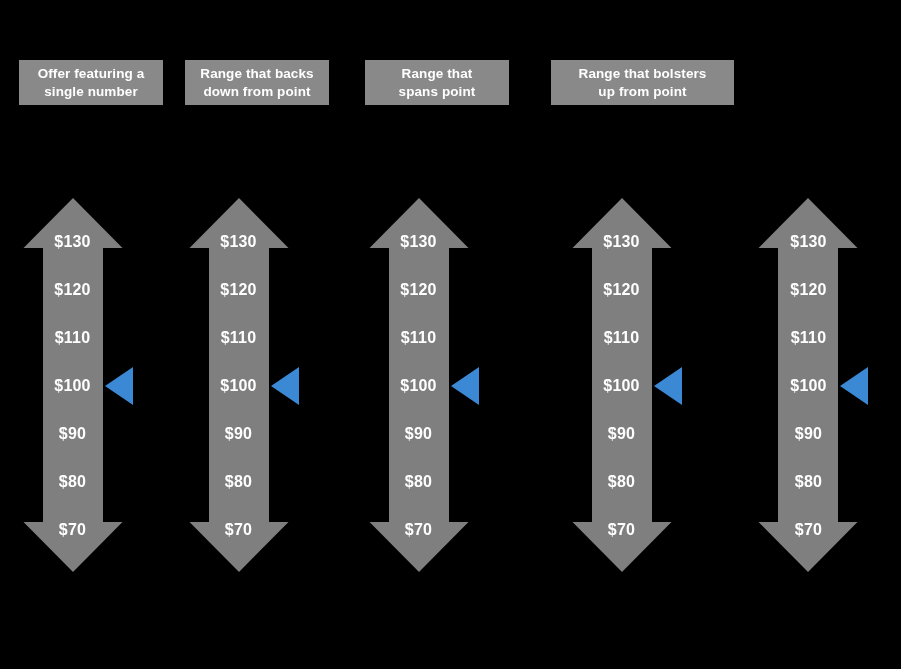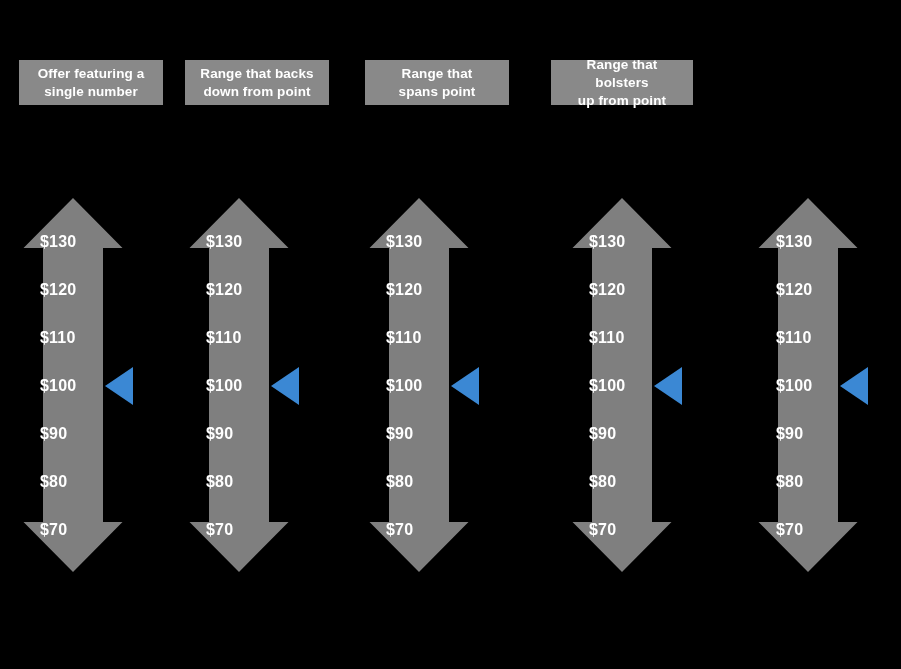--- a/index.html
+++ b/index.html
@@ -81,28 +81,27 @@
     left: 0;
     top: 196px;
     width: 182px;
     height: 378px;
     pointer-events: none;
   }
   .tick {
     position: absolute;
     left: 0;
     width: 145px;
-    text-align: left;
+    text-align: center;
     color: #ffffff;
     font-size: 16px;
     font-weight: bold;
     line-height: 16px;
     letter-spacing: 0.2px;
     transform: translateY(-50%);
-    margin-left: 40px;
   }
 
   
   .pointer {
     position: absolute;
     width: 0;
     height: 0;
     border-top: 19px solid transparent;
     border-bottom: 19px solid transparent;
     border-right: 28px solid #3b88d4;
@@ -173,21 +172,21 @@
     <div class="tick" style="top:142px;">$110</div>
     <div class="tick" style="top:190px;">$100</div>
     <div class="tick" style="top:238px;">$90</div>
     <div class="tick" style="top:286px;">$80</div>
     <div class="tick" style="top:334px;">$70</div>
   </div>
   <div class="pointer" style="left:105px; top:367px;"></div>
 </div>
 
 <div class="column" style="left:549px;">
-  <div class="label-box" style="left:2px; width:142px;">
+  <div class="label-box" style="left:2px; width:183px;">
     <div class="label-text">Range that bolsters
 up from point</div>
   </div>
   <div class="arrow-wrap">
     <svg class="arrow-svg" viewBox="0 0 182 378" xmlns="http://www.w3.org/2000/svg" aria-hidden="true">
       <polygon points="73,2 122.5,52 103,52 103,326 122.5,326 73,376 23.5,326 43,326 43,52 23.5,52" fill="#7f7f7f"></polygon>
     </svg>
   </div>
   <div class="ticks">
     <div class="tick" style="top:46px;">$130</div>

